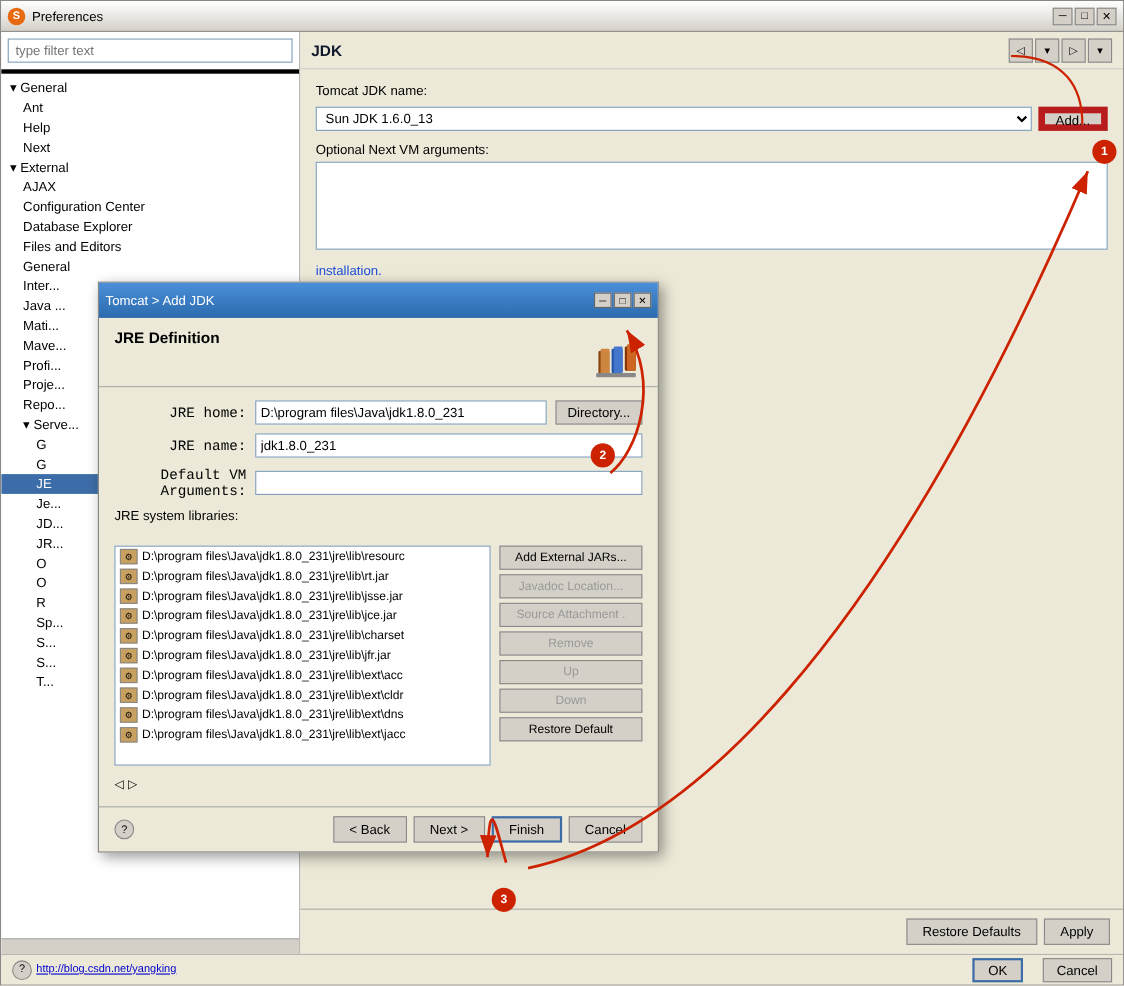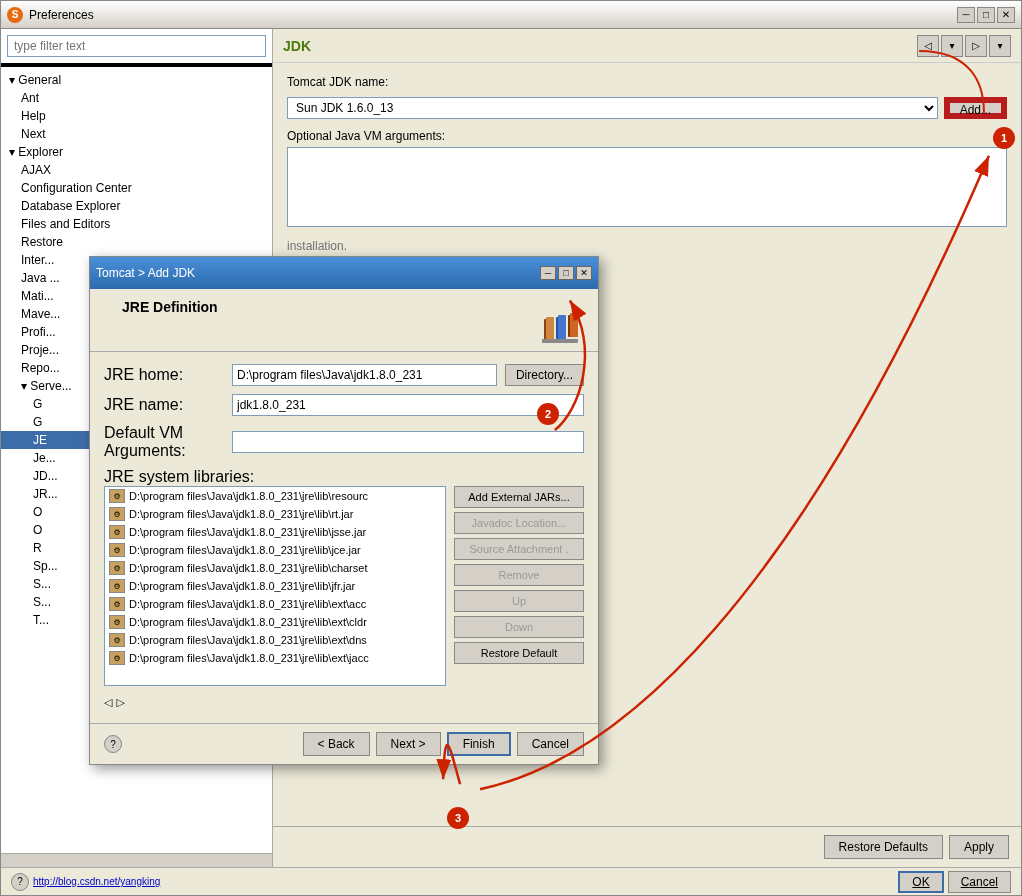--- a/index.html
+++ b/index.html
@@ -101,21 +101,21 @@
     
     .panel-header {
       background: #ece9d8;
       padding: 6px 10px;
       border-bottom: 1px solid #ccc;
       display: flex;
       align-items: center;
       justify-content: space-between;
       height: 34px;
     }
-    .panel-title { font-size: 14px; font-weight: bold; color: #4d7c0f; }
+    .panel-title { font-size: 14px; font-weight: bold; color: #0f172a; }
     .nav-buttons { display: flex; gap: 2px; }
     .nav-btn {
       width: 22px; height: 22px;
       background: #d4d0c8;
       border: 1px solid #888;
       display: flex; align-items: center; justify-content: center;
       font-size: 10px; cursor: pointer;
     }
 
     
@@ -164,21 +164,21 @@
     .text-area-box {
       width: 100%;
       height: 80px;
       border: 1px solid #7f9db9;
       background: white;
       margin-bottom: 10px;
     }
 
     .info-text {
       font-size: 12px;
-      color: #737373;
+      color: #1d4ed8;
       line-height: 1.6;
       margin-top: 10px;
     }
 
     
     .panel-bottom {
       padding: 8px 12px;
       border-top: 1px solid #aaa;
       display: flex;
       justify-content: flex-end;
@@ -209,21 +209,21 @@
       flex-shrink: 0;
     }
     .status-bar-left { display: flex; align-items: center; gap: 4px; }
     .help-btn {
       width: 18px; height: 18px;
       border: 1px solid #888;
       border-radius: 50%;
       display: flex; align-items: center; justify-content: center;
       font-size: 10px; cursor: pointer; background: #d4d0c8;
     }
-    .status-bar-right { display: flex; gap: 4px; text-decoration: underline; }
+    .status-bar-right { display: flex; gap: 18px; }
     .status-bar-btn {
       height: 22px; padding: 0 12px;
       background: #d4d0c8;
       border: 1px solid #888; font-size: 12px; cursor: pointer;
     }
     .status-bar-btn.ok-btn {
       border: 2px solid #3d6da8;
     }
     .url-bar {
       font-size: 11px; color: #0000cc; text-decoration: underline;
@@ -275,60 +275,61 @@
       font-size: 9px; cursor: pointer; color: #000;
     }
 
     .dialog-header {
       padding: 10px 14px 4px 14px;
       border-bottom: 1px solid #aaa;
       display: flex;
       align-items: flex-start;
       gap: 12px;
     }
-    .dialog-header-text { flex: 1; margin-left: 18px; }
+    .dialog-header-text { flex: 1; }
     .dialog-header-title { font-size: 14px; font-weight: bold; margin-bottom: 2px; }
     .dialog-header-subtitle { font-size: 12px; color: #333; }
     .dialog-header-icon {
       width: 48px; height: 48px;
       display: flex; align-items: center; justify-content: center;
       font-size: 32px;
     }
 
     .dialog-body {
       padding: 12px 14px;
     }
 
     .dialog-form-row {
       display: flex;
       align-items: center;
       margin-bottom: 8px;
       gap: 8px;
     }
     .dialog-form-label {
       width: 120px;
-      font-size: 16px;
-      text-align: left;
+      font-size: 13px;
+      text-align: right;
       flex-shrink: 0;
+      font-family: Liberation Mono, monospace;
     }
     .dialog-form-input {
       flex: 1;
       height: 22px;
       border: 1px solid #7f9db9;
       background: white;
       padding: 0 4px;
       font-size: 12px;
     }
     .dialog-dir-btn {
       height: 22px; padding: 0 10px;
       background: #d4d0c8;
       border: 1px solid #888; font-size: 12px; cursor: pointer;
     }
 
-    .libraries-label { font-size: 16px; margin-bottom: 0; }
+    .libraries-label { font-size: 12px; margin-bottom: 20px; }
     .libraries-container {
       display: flex;
       gap: 8px;
       margin-bottom: 8px;
     }
     .libraries-list {
       flex: 1;
       height: 200px;
       border: 1px solid #7f9db9;
       background: white;
@@ -448,26 +449,26 @@
 
     <div class="sidebar">
       <div class="filter-input-container">
         <input class="filter-input" type="text" placeholder="type filter text" style="">
       </div>
       <div class="tree-area">
         <div class="tree-item">▾ General</div>
         <div class="tree-item indent1">Ant</div>
         <div class="tree-item indent1">Help</div>
         <div class="tree-item indent1">Next</div>
-        <div class="tree-item">▾ Explorer</div>
+        <div class="tree-item">▾ External</div>
         <div class="tree-item indent1">AJAX</div>
         <div class="tree-item indent1">Configuration Center</div>
         <div class="tree-item indent1">Database Explorer</div>
         <div class="tree-item indent1">Files and Editors</div>
-        <div class="tree-item indent1">Restore</div>
+        <div class="tree-item indent1">General</div>
         <div class="tree-item indent1">Inter...</div>
         <div class="tree-item indent1">Java ...</div>
         <div class="tree-item indent1">Mati...</div>
         <div class="tree-item indent1">Mave...</div>
         <div class="tree-item indent1">Profi...</div>
         <div class="tree-item indent1">Proje...</div>
         <div class="tree-item indent1">Repo...</div>
         <div class="tree-item indent1">▾ Serve...</div>
         <div class="tree-item indent2">G</div>
         <div class="tree-item indent2">G</div>
@@ -500,21 +501,21 @@
       <div class="panel-content">
         <div class="form-row">
           <span class="form-label">Tomcat JDK name:</span>
         </div>
         <div class="jdk-select-row">
           <select class="jdk-select">
             <option>Sun JDK 1.6.0_13</option>
           </select>
           <button class="add-btn">Add...</button>
         </div>
-        <div class="optional-label">Optional Java VM arguments:</div>
+        <div class="optional-label">Optional Next VM arguments:</div>
         <div class="text-area-box"></div>
         <div class="info-text">
           <div>installation.</div>
           <div>eption.</div>
           <div>library.path JVM options.</div>
           <div>configuration.</div>
         </div>
       </div>
 
       <div class="panel-bottom">

